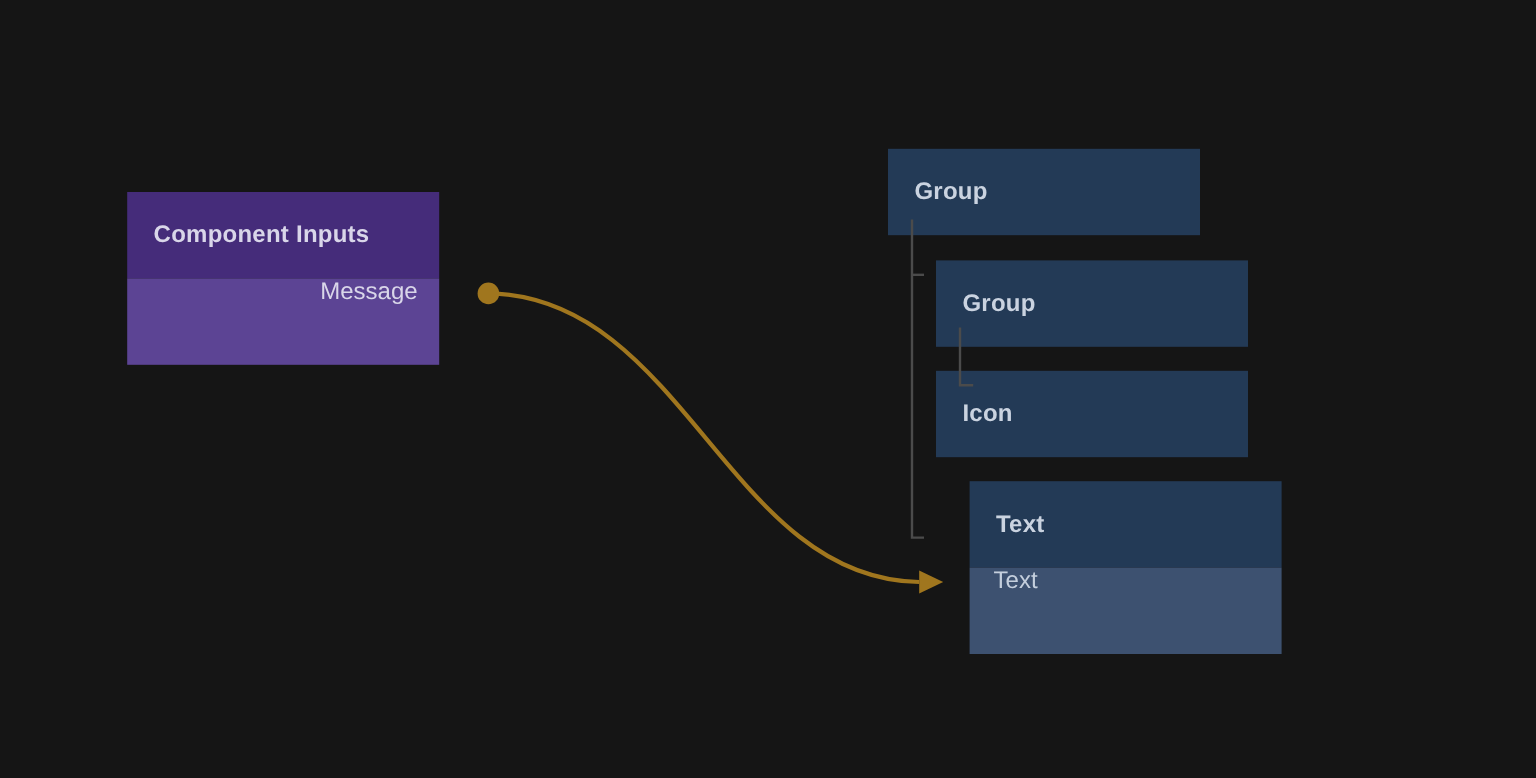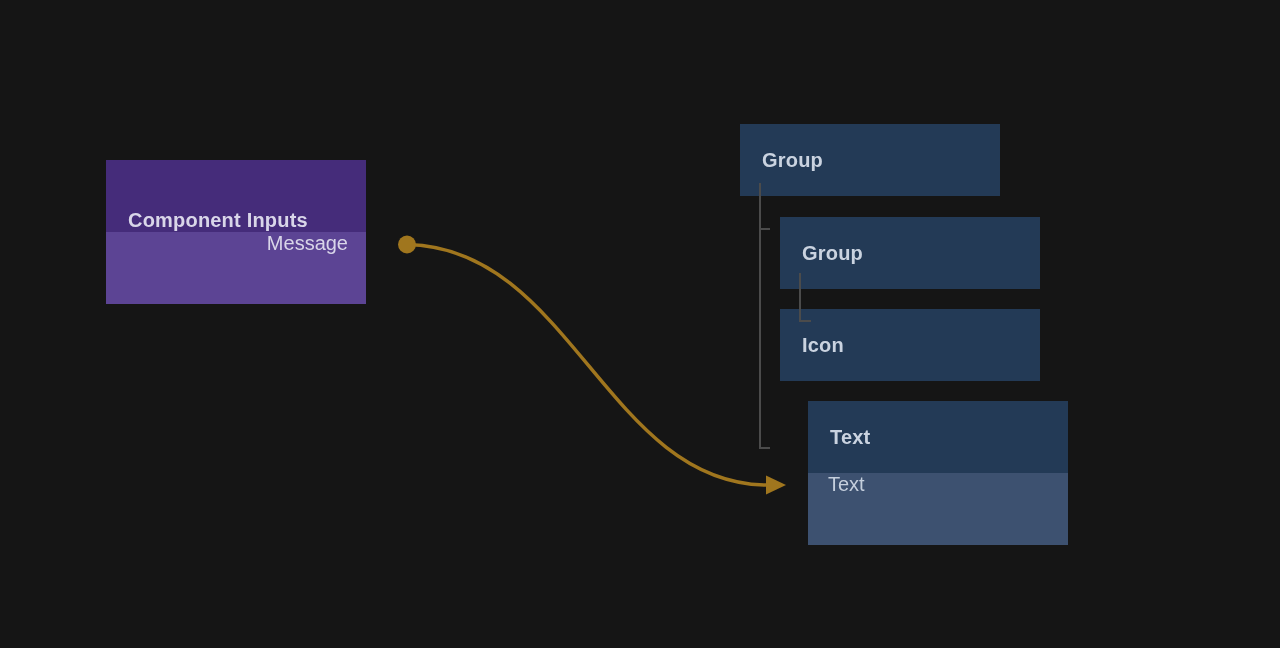--- a/index.html
+++ b/index.html
@@ -34,21 +34,20 @@
     display: flex;
     height: 72px;
     padding: 0 18px;
     font-size: 20px;
     box-sizing: border-box;
   }
   
   .purple .node-header {
     background: var(--purple-header, #452c7a);
     color: var(--purple-text, #d9d6e9);
-    align-items: flex-end;
   }
   .purple .node-row {
     background: var(--purple-body, #5c4494);
     color: var(--purple-text, #d9d6e9);
     justify-content: flex-end;
     font-weight: 500;
   }
   
   .blue .node-header {
     background: var(--blue-header, #233a56);

